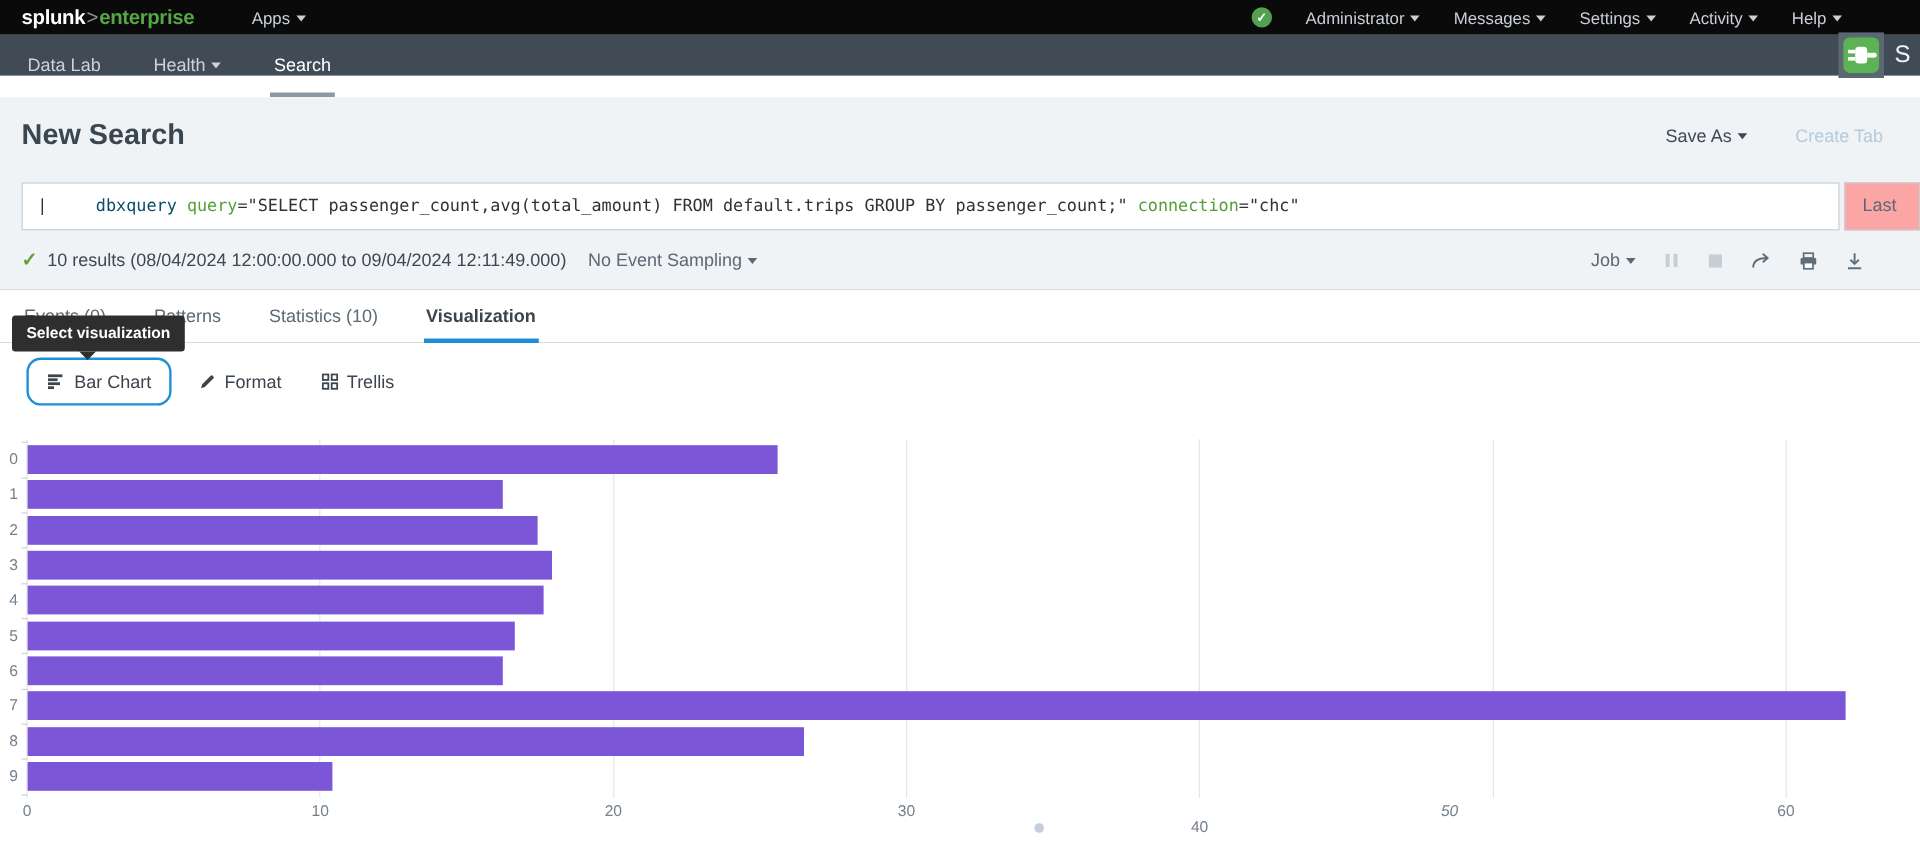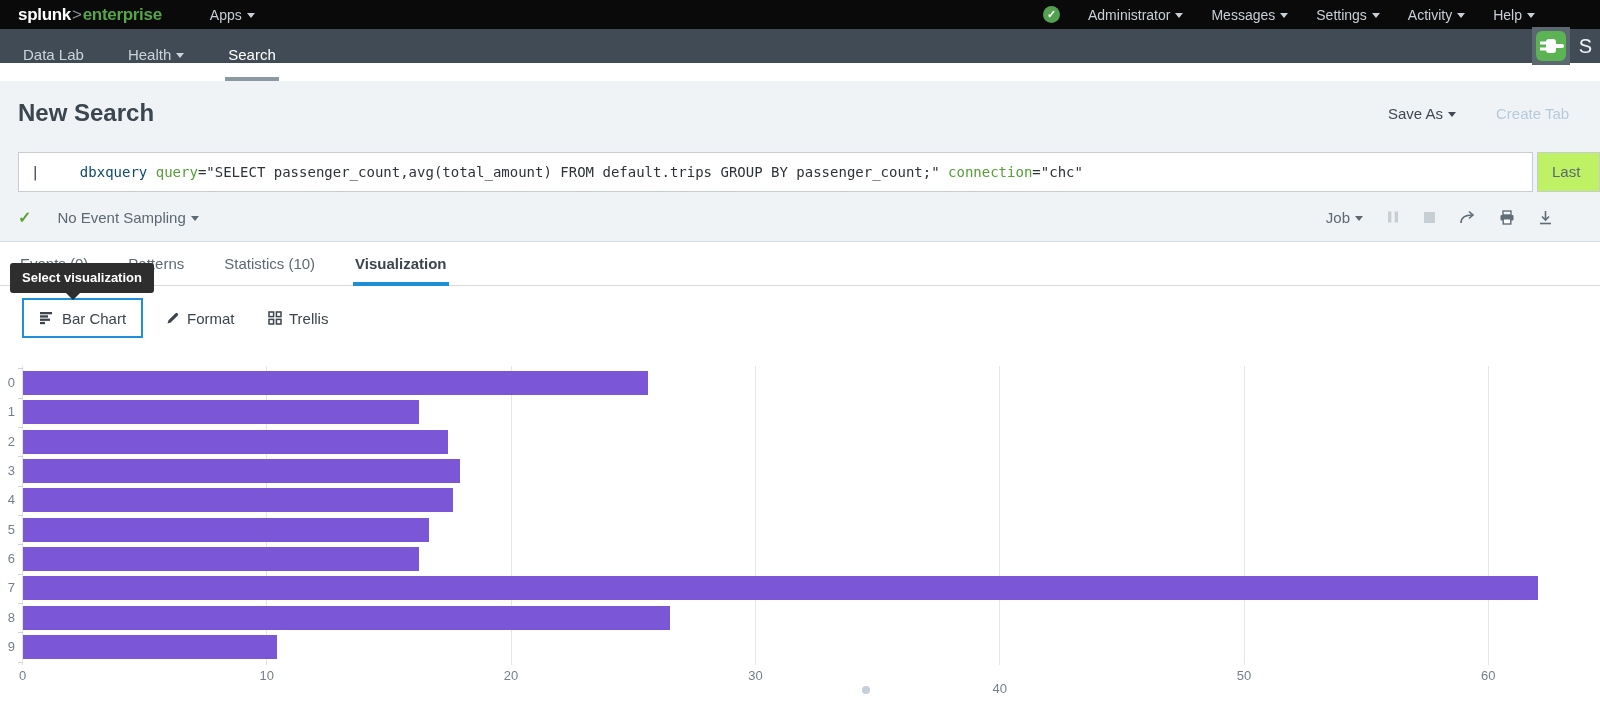--- a/index.html
+++ b/index.html
@@ -37,21 +37,21 @@
               border-bottom:1px solid #d5dbdf; }
   #page-title { position:absolute; left:18px; top:18px; font-size:24px; font-weight:700; color:#3a4650; }
   #save-as { position:absolute; left:1388px; top:24px; font-size:15px; color:#3e4852; cursor:default; }
   #create-table { position:absolute; left:1496px; top:24px; font-size:15px; color:#b4cbdc; white-space:nowrap; }
 
   #search-input { position:absolute; left:18px; top:71px; width:1515px; height:40px; background:#fff;
                   border:1px solid #c6ccd2; font-family:"DejaVu Sans Mono", monospace; font-size:14px;
                   line-height:38px; color:#2d3338; padding:0 12px; white-space:nowrap; overflow:hidden; }
   #search-input .seg-command { color:#0c4a6e;margin-left:32px; }
   #search-input .seg-keyword { color:#55a035; }
-  #time-picker { position:absolute; left:1537px; top:71px; width:63px; height:40px; background:#bef264;
+  #time-picker { position:absolute; left:1537px; top:71px; width:63px; height:40px; background:#fca5a5;
                  border:1px solid #c6ccd2; font-size:15px; color:#5c6873; line-height:38px; padding-left:14px;
                  white-space:nowrap; overflow:hidden; }
 
   #results-row { position:absolute; left:18px; top:111px; height:50px; display:flex; align-items:center; }
   .result-check { color:#5ba337; font-size:16px; font-weight:700; margin-right:8px; }
   #results-summary { font-size:15px; color:#3e4852; }
   #sampling { font-size:15px; color:#5c6873; margin-left:18px; cursor:default; }
   #job-controls { position:absolute; right:47px; top:111px; height:50px; display:flex; align-items:center; gap:23px; }
   #job-menu { font-size:15px; color:#5c6873; cursor:default; }
   .jc-icon { display:flex; align-items:center; }
@@ -65,21 +65,21 @@
   
   #tooltip { position:absolute; left:10px; top:263px; z-index:10; background:#2e2e2e; color:#fff;
              font-size:13px; font-weight:700; padding:7px 12px 8px 12px; border-radius:3px; white-space:nowrap; }
   #tooltip::after { content:""; position:absolute; left:56px; bottom:-7px; width:0; height:0;
                     border-left:7px solid transparent; border-right:7px solid transparent;
                     border-top:7px solid #2e2e2e; }
 
   
   #vizrow { position:absolute; left:0; top:286px; width:1600px; height:69px; background:#fff; }
   #barchart-btn { position:absolute; left:22px; top:12px; height:40px; width:121px; background:#fff;
-                  border:2px solid #1f8fd8; border-radius:0; display:flex; align-items:center;
+                  border:2px solid #1f8fd8; border-radius:12px; display:flex; align-items:center;
                   justify-content:center; gap:8px; font-size:15px; color:#3c444d; cursor:pointer; }
   .viz-link { position:absolute; top:12px; height:40px; display:flex; align-items:center; gap:7px;
               font-size:15px; color:#3c444d; cursor:default; }
   #format-btn { left:166px; }
   #trellis-btn { left:268px; }
 
   
   #chart { position:absolute; left:0; top:355px; width:1600px; height:353px; background:#fff; }
   .gridline { position:absolute; top:11px; width:1px; height:299px; background:#e4e7ea; }
   .cat-tick { position:absolute; left:18px; width:5px; height:1px; background:#ccd3d9; }
@@ -150,20 +150,21 @@
     <div id="save-as">
       <span>Save As</span><span class="caret"></span>
     </div>
     <div id="create-table">Create Tab</div>
 
     <div id="search-input"><span class="seg-plain">| </span><span class="seg-command">dbxquery</span><span class="seg-plain"> </span><span class="seg-keyword">query</span><span class="seg-plain">="SELECT passenger_count,avg(total_amount) FROM default.trips GROUP BY passenger_count;" </span><span class="seg-keyword">connection</span><span class="seg-plain">="chc"</span></div>
     <div id="time-picker">Last</div>
 
     <div id="results-row">
       <span class="result-check">✓</span>
+      <span id="results-summary">10 results (08/04/2024 12:00:00.000 to 09/04/2024 12:11:49.000)</span>
       <span id="sampling">
         <span>No Event Sampling</span><span class="caret"></span>
       </span>
     </div>
 
     <div id="job-controls">
       <span id="job-menu">
         <span>Job</span><span class="caret"></span>
       </span>
       <span class="jc-icon">
@@ -242,21 +243,21 @@
       <div class="x-label" style="left: 2.5px;">0</div>
       <div class="gridline" style="left: 266.3px;"></div>
       <div class="x-label" style="left: 246.8px;">10</div>
       <div class="gridline" style="left: 510.6px;"></div>
       <div class="x-label" style="left: 491.1px;">20</div>
       <div class="gridline" style="left: 754.9px;"></div>
       <div class="x-label" style="left: 735.4px;">30</div>
       <div class="gridline" style="left: 999.2px;"></div>
       <div class="x-label" style="left: 979.7px; margin-top: 13px;">40</div>
       <div class="gridline" style="left: 1243.5px;"></div>
-      <div class="x-label" style="left: 1224px;">50</div>
+      <div class="x-label" style="left: 1188px; font-style: italic;">50</div>
       <div class="gridline" style="left: 1487.8px;"></div>
       <div class="x-label" style="left: 1468.3px;">60</div>
       <div class="cat-tick" style="top: 13.3px;"></div>
       <div class="cat-tick" style="top: 42.63px;"></div>
       <div class="cat-tick" style="top: 71.96px;"></div>
       <div class="cat-tick" style="top: 101.29px;"></div>
       <div class="cat-tick" style="top: 130.62px;"></div>
       <div class="cat-tick" style="top: 159.95px;"></div>
       <div class="cat-tick" style="top: 189.28px;"></div>
       <div class="cat-tick" style="top: 218.61px;"></div>

